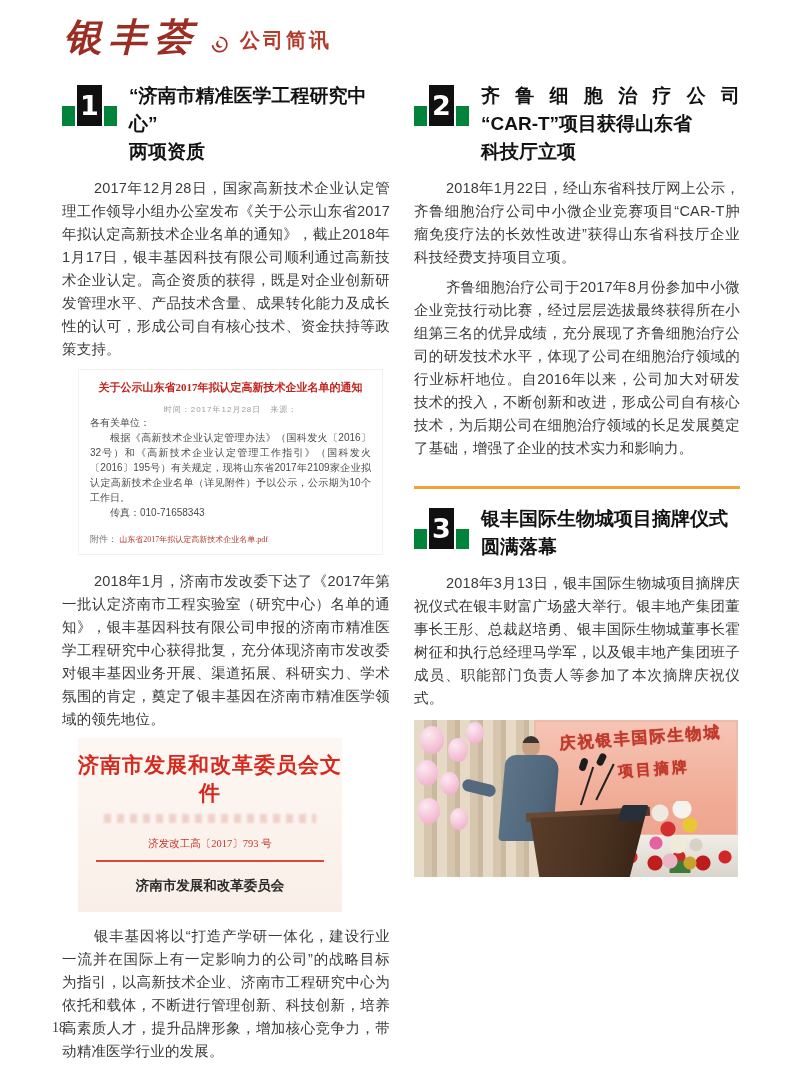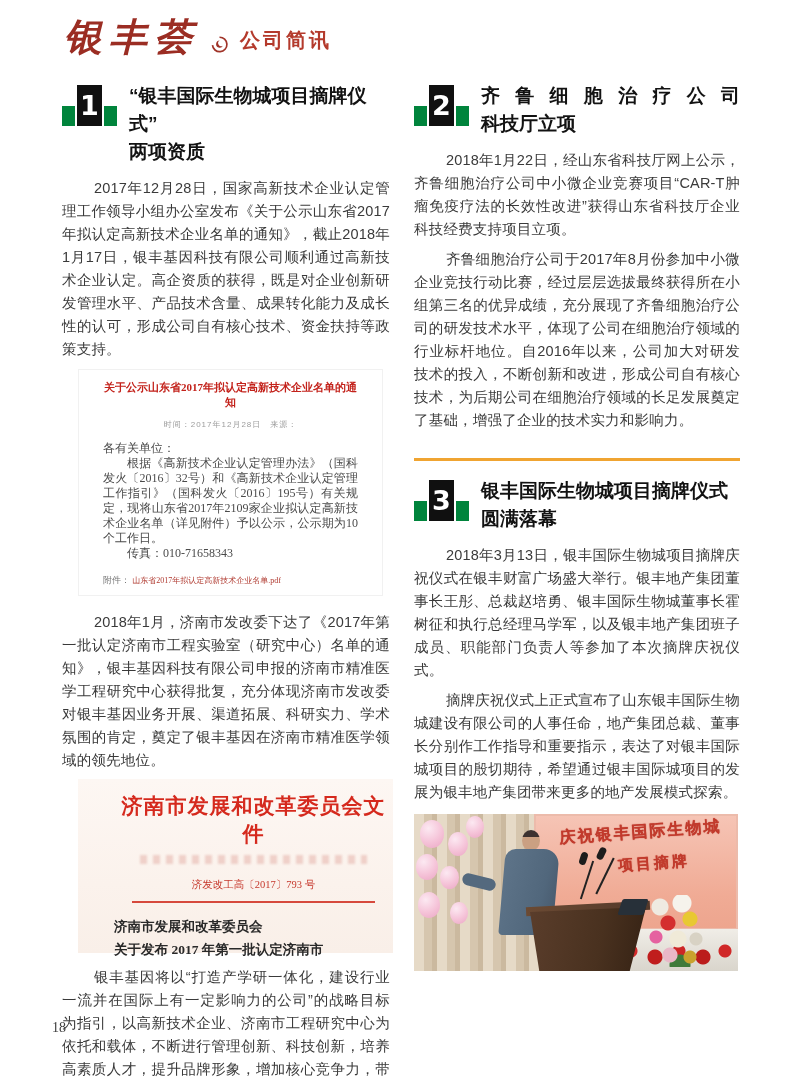--- a/index.html
+++ b/index.html
@@ -21,40 +21,40 @@
   .badge-side{width:13px;height:20px;background:#00843c;}
   .badge-core{width:25px;height:41px;background:#101010;color:#ffffff;font-size:27px;font-weight:bold;
               display:flex;align-items:center;justify-content:center;margin:0 2px;
               font-family:"DejaVu Sans",sans-serif;}
   .art-title{font-size:19px;font-weight:bold;color:#121212;line-height:28px;}
   .art-title .justify-line{text-align:justify;text-align-last:justify;}
   
   .para{font-size:14.5px;line-height:23px;color:#3a3a3a;text-align:justify;text-indent:2.2em;
         margin:0 0 7px 0;letter-spacing:.2px;}
   
-  .doc1{width:305px;margin:8px 0 15px 16px;padding:10px 24px 8px;border:1px solid #f1f1f1;box-sizing:border-box;}
+  .doc1{width:305px;margin:8px 0 15px 16px;padding:10px 11px 8px;border:1px solid #f1f1f1;box-sizing:border-box;}
   .doc1-title{color:#c3221b;font-weight:bold;font-size:11px;text-align:center;
               font-family:"Liberation Serif",serif;}
   .doc1-meta{color:#9c9c9c;font-size:8px;text-align:center;margin-top:9px;letter-spacing:1px;}
-  .doc1-body{font-size:12px;color:#4a4a4a;line-height:15px;margin-top:11px;
-             font-family:Liberation Serif, serif;text-align:justify;}
+  .doc1-body{font-size:10px;color:#4a4a4a;line-height:15px;
+             font-family:Liberation Sans, sans-serif;text-align:justify;}
   .doc1-body .ind{text-indent:2em;}
   .doc1-attach{margin-top:13px;font-size:9px;color:#777;font-family:"Liberation Serif",serif;}
   .doc1-attach .file{color:#b03a30;font-size:8px;}
   
-  .doc2{width:315px;height:174px;margin:6px 0 13px 16px;box-sizing:border-box;padding-top:13px;
-        background:linear-gradient(180deg,#fdf7f3 0%,#fbf2ec 60%,#f9efe8 100%);padding-left:36px;}
+  .doc2{width:264px;height:174px;margin:6px 0 13px 16px;box-sizing:border-box;padding-top:13px;
+        background:linear-gradient(180deg,#fdf7f3 0%,#fbf2ec 60%,#f9efe8 100%);}
   .doc2-title{text-align:center;color:#d5291d;font-size:21px;font-weight:bold;
               font-family:"Liberation Serif",serif;letter-spacing:1px;}
   .doc2-watermark{height:9px;margin:7px 26px 0;filter:blur(1px);
         background:repeating-linear-gradient(90deg,rgba(208,118,108,.28) 0 7px,transparent 7px 13px);}
   .doc2-number{text-align:center;color:#c6382c;font-size:10.5px;margin-top:14px;
                font-family:"Liberation Serif",serif;}
   .doc2-rule{height:2px;background:#d6493c;margin:9px 18px 0;}
-  .doc2-lines{margin-top:12px;text-align:left;font-family:"Liberation Serif",serif;
+  .doc2-lines{margin-top:12px;text-align:center;font-family:"Liberation Serif",serif;
               font-weight:bold;color:#292929;font-size:13.5px;line-height:23px;}
   
   .divider{height:3px;background:#f0a431;margin:10px 0 16px 0;}
   
   .photo{position:relative;width:324px;height:157px;margin-top:10px;overflow:hidden;background:#d8c9b4;}
   .curtain{position:absolute;inset:0;
         background:repeating-linear-gradient(90deg,#e6dac7 0 10px,#d6c6ae 10px 18px,#cbb99f 18px 23px);}
   .screen{position:absolute;left:120px;top:0;width:204px;height:116px;
         background:linear-gradient(180deg,#f6c5b6 0%,#f0ab95 70%,#eda58e 100%);
         box-shadow:inset 0 0 0 2px #ecbbab;}
@@ -131,21 +131,21 @@
 
     <div class="col left">
 
       <div class="art-head">
         <div class="badge">
           <span class="badge-side"></span>
           <span class="badge-core">1</span>
           <span class="badge-side"></span>
         </div>
         <div class="art-title">
-          <div>“银丰国际生物城项目摘牌仪式”</div>
+          <div>“济南市精准医学工程研究中心”</div>
           <div>两项资质</div>
         </div>
       </div>
 
       <p class="para">2017年12月28日，国家高新技术企业认定管理工作领导小组办公室发布《关于公示山东省2017年拟认定高新技术企业名单的通知》，截止2018年1月17日，银丰基因科技有限公司顺利通过高新技术企业认定。高企资质的获得，既是对企业创新研发管理水平、产品技术含量、成果转化能力及成长性的认可，形成公司自有核心技术、资金扶持等政策支持。</p>
 
       <div class="doc1">
         <div class="doc1-title">关于公示山东省2017年拟认定高新技术企业名单的通知</div>
         <div class="doc1-meta">时间：2017年12月28日　来源：</div>
         <div class="doc1-body">
@@ -161,37 +161,37 @@
 
       <p class="para">2018年1月，济南市发改委下达了《2017年第一批认定济南市工程实验室（研究中心）名单的通知》，银丰基因科技有限公司申报的济南市精准医学工程研究中心获得批复，充分体现济南市发改委对银丰基因业务开展、渠道拓展、科研实力、学术氛围的肯定，奠定了银丰基因在济南市精准医学领域的领先地位。</p>
 
       <div class="doc2">
         <div class="doc2-title">济南市发展和改革委员会文件</div>
         <div class="doc2-watermark"></div>
         <div class="doc2-number">济发改工高〔2017〕793 号</div>
         <div class="doc2-rule"></div>
         <div class="doc2-lines">
           <div>济南市发展和改革委员会</div>
-          <div>关于发布 2017 年第一批认定济南市</div>
         </div>
       </div>
 
       <p class="para">银丰基因将以“打造产学研一体化，建设行业一流并在国际上有一定影响力的公司”的战略目标为指引，以高新技术企业、济南市工程研究中心为依托和载体，不断进行管理创新、科技创新，培养高素质人才，提升品牌形象，增加核心竞争力，带动精准医学行业的发展。</p>
     </div>
 
     <div class="col right">
 
       <div class="art-head">
         <div class="badge">
           <span class="badge-side"></span>
           <span class="badge-core">2</span>
           <span class="badge-side"></span>
         </div>
         <div class="art-title" style="flex:1;">
           <div class="justify-line">齐鲁细胞治疗公司</div>
+          <div>“CAR-T”项目获得山东省</div>
           <div>科技厅立项</div>
         </div>
       </div>
 
       <p class="para">2018年1月22日，经山东省科技厅网上公示，齐鲁细胞治疗公司中小微企业竞赛项目“CAR-T肿瘤免疫疗法的长效性改进”获得山东省科技厅企业科技经费支持项目立项。</p>
       <p class="para" style="margin-bottom:26px;">齐鲁细胞治疗公司于2017年8月份参加中小微企业竞技行动比赛，经过层层选拔最终获得所在小组第三名的优异成绩，充分展现了齐鲁细胞治疗公司的研发技术水平，体现了公司在细胞治疗领域的行业标杆地位。自2016年以来，公司加大对研发技术的投入，不断创新和改进，形成公司自有核心技术，为后期公司在细胞治疗领域的长足发展奠定了基础，增强了企业的技术实力和影响力。</p>
 
       <div class="divider"></div>
 
       <div class="art-head">
@@ -200,21 +200,20 @@
           <span class="badge-core">3</span>
           <span class="badge-side"></span>
         </div>
         <div class="art-title">
           <div>银丰国际生物城项目摘牌仪式</div>
           <div>圆满落幕</div>
         </div>
       </div>
 
       <p class="para">2018年3月13日，银丰国际生物城项目摘牌庆祝仪式在银丰财富广场盛大举行。银丰地产集团董事长王彤、总裁赵培勇、银丰国际生物城董事长霍树征和执行总经理马学军，以及银丰地产集团班子成员、职能部门负责人等参加了本次摘牌庆祝仪式。</p>
-      <p class="para">摘牌庆祝仪式上正式宣布了山东银丰国际生物城建设有限公司的人事任命，地产集团总裁、董事长分别作工作指导和重要指示，表达了对银丰国际城项目的殷切期待，希望通过银丰国际城项目的发展为银丰地产集团带来更多的地产发展模式探索。</p>
 
       <div class="photo">
         <div class="curtain"></div>
         <div class="screen">
           <div class="screen-t1">庆祝银丰国际生物城</div>
           <div class="screen-t2">项目摘牌</div>
         </div>
         <span class="balloon" style="left:6px;top:6px;width:24px;height:28px;"></span>
         <span class="balloon" style="left:34px;top:18px;width:20px;height:24px;"></span>
         <span class="balloon" style="left:2px;top:40px;width:22px;height:26px;"></span>

